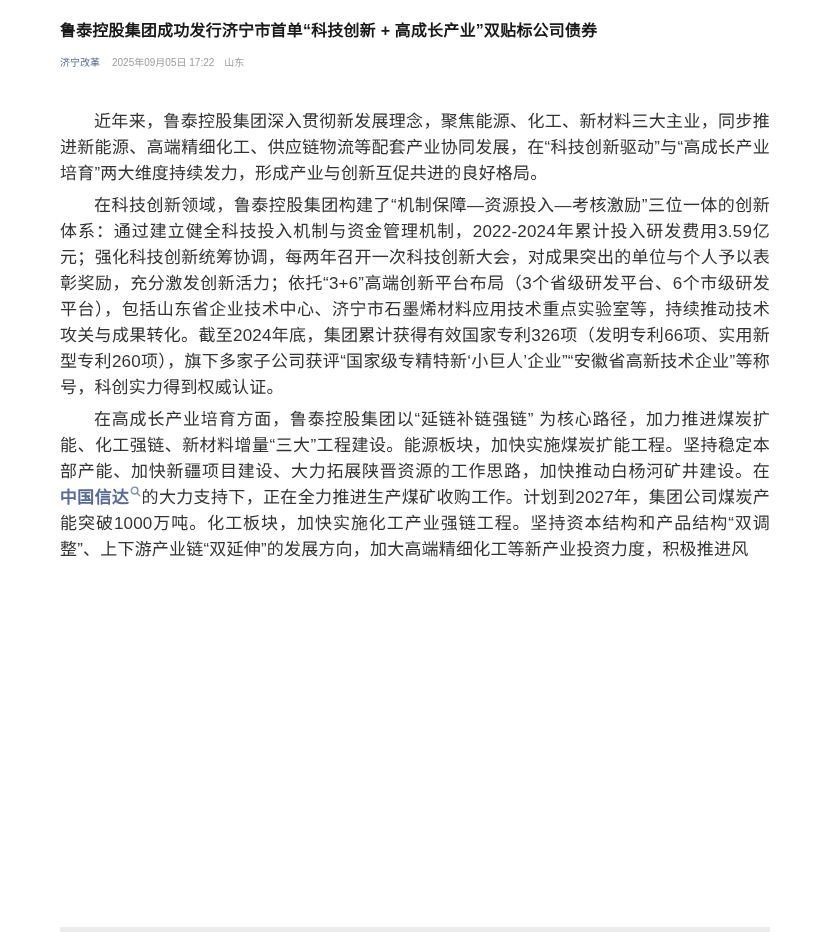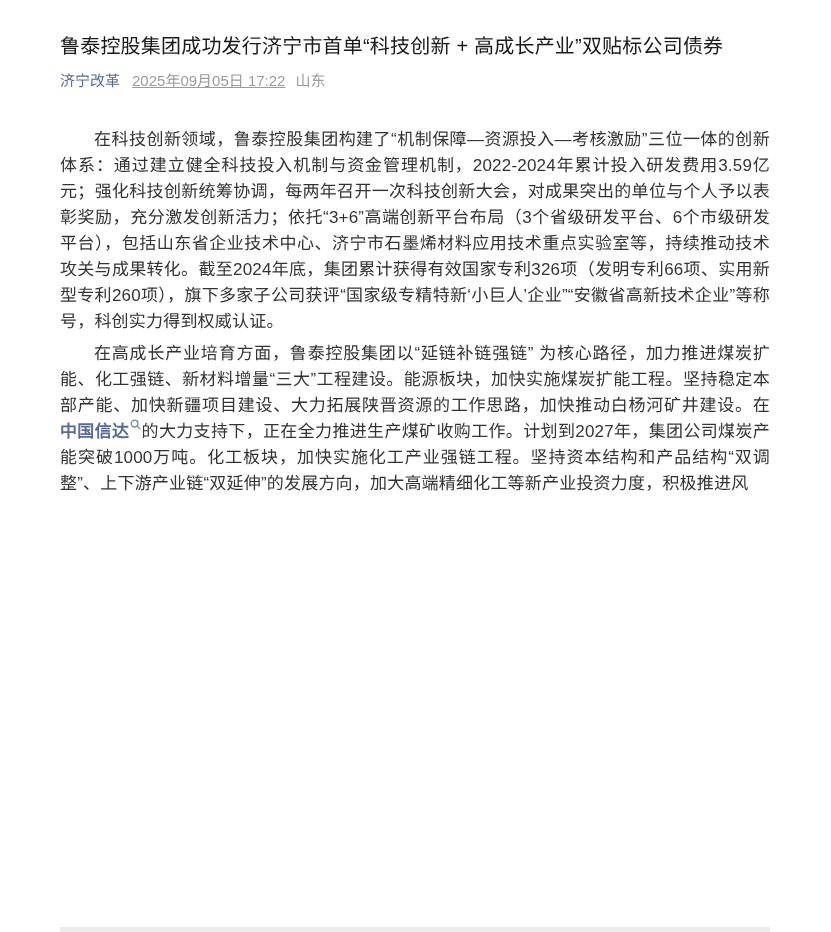--- a/index.html
+++ b/index.html
@@ -13,32 +13,32 @@
   *{box-sizing:border-box;}
   html,body{margin:0;padding:0;}
   body{
     width:831px;height:932px;overflow:hidden;position:relative;
     background:var(--bg);
     font-family:"Liberation Sans","DejaVu Sans",sans-serif;
     -webkit-font-smoothing:antialiased;
   }
   .article{padding:16px 61px 0 60px;}
   .title{
-    font-size:20px;line-height:1.4;font-weight:400;
-    color:var(--title-color);margin:16px 0 10px 0;
+    font-size:16px;line-height:1.4;font-weight:700;
+    color:var(--title-color);margin:4px 0 10px 0;
     letter-spacing:0.2px;
   }
   .meta{
-    font-size:15px;line-height:21px;color:var(--meta-color);
+    font-size:10px;line-height:21px;color:var(--meta-color);
     margin:0 0 36px 0;display:flex;align-items:center;
   }
   .meta .author{
     color:var(--link-color);margin-right:12px;cursor:pointer;text-decoration:none;
   }
-  .meta .datetime{margin-right:10px;text-decoration:underline;}
+  .meta .datetime{margin-right:10px;}
   .content p{
     font-size:17px;line-height:26px;color:var(--body-color);
     margin:0 0 6px 0;text-indent:2em;text-align:justify;
     letter-spacing:0.2px;word-break:break-all;
   }
   .entity-link{
     color:var(--link-color);text-decoration:none;cursor:pointer;white-space:nowrap;font-weight:bold;
   }
   .search-sup{
     display:inline-block;vertical-align:super;line-height:0;margin-left:1px;
@@ -56,20 +56,21 @@
 
   <h1 class="title">鲁泰控股集团成功发行济宁市首单“科技创新 + 高成长产业”双贴标公司债券</h1>
 
   <div class="meta">
     <a class="author">济宁改革</a>
     <span class="datetime">2025年09月05日 17:22</span>
     <span class="location">山东</span>
   </div>
 
   <div class="content">
+    <p>近年来，鲁泰控股集团深入贯彻新发展理念，聚焦能源、化工、新材料三大主业，同步推进新能源、高端精细化工、供应链物流等配套产业协同发展，在“科技创新驱动”与“高成长产业培育”两大维度持续发力，形成产业与创新互促共进的良好格局。</p>
     <p>在科技创新领域，鲁泰控股集团构建了“机制保障—资源投入—考核激励”三位一体的创新体系：通过建立健全科技投入机制与资金管理机制，2022-2024年累计投入研发费用3.59亿元；强化科技创新统筹协调，每两年召开一次科技创新大会，对成果突出的单位与个人予以表彰奖励，充分激发创新活力；依托“3+6”高端创新平台布局（3个省级研发平台、6个市级研发平台），包括山东省企业技术中心、济宁市石墨烯材料应用技术重点实验室等，持续推动技术攻关与成果转化。截至2024年底，集团累计获得有效国家专利326项（发明专利66项、实用新型专利260项），旗下多家子公司获评“国家级专精特新‘小巨人’企业”“安徽省高新技术企业”等称号，科创实力得到权威认证。</p>
     <p><span>在高成长产业培育方面，鲁泰控股集团以“延链补链强链” 为核心路径，加力推进煤炭扩能、化工强链、新材料增量“三大”工程建设。能源板块，加快实施煤炭扩能工程。坚持稳定本部产能、加快新疆项目建设、大力拓展陕晋资源的工作思路，加快推动白杨河矿井建设。在</span><a class="entity-link"><span>中国信达</span><span class="search-sup"><svg width="11" height="11" viewBox="0 0 11 11">
              <circle cx="4.6" cy="4.6" r="3.4" fill="none" stroke="#7b8bb0" stroke-width="1.3"></circle>
              <line x1="7.2" y1="7.2" x2="9.8" y2="9.8" stroke="#7b8bb0" stroke-width="1.3" stroke-linecap="round"></line>
            </svg></span></a><span>的大力支持下，正在全力推进生产煤矿收购工作。计划到2027年，集团公司煤炭产能突破1000万吨。化工板块，加快实施化工产业强链工程。坚持资本结构和产品结构“双调整”、上下游产业链“双延伸”的发展方向，加大高端精细化工等新产业投资力度，积极推进风</span></p>
   </div>
 
 </div>
 
 <div class="next-strip"></div>

